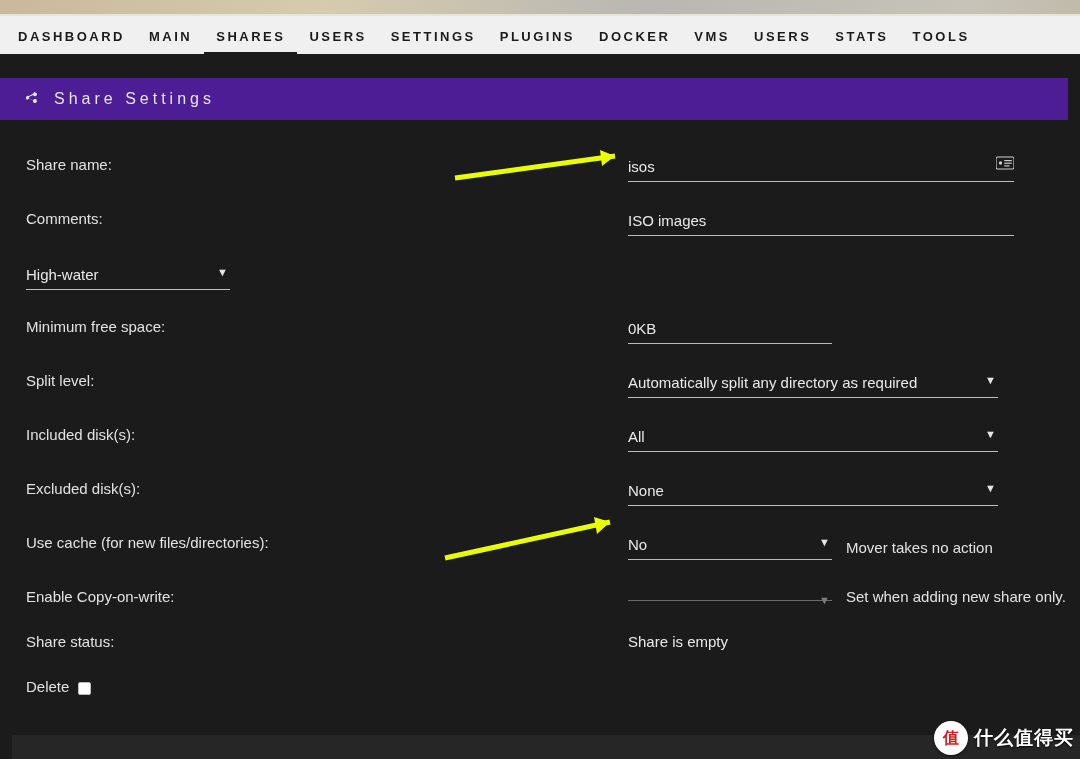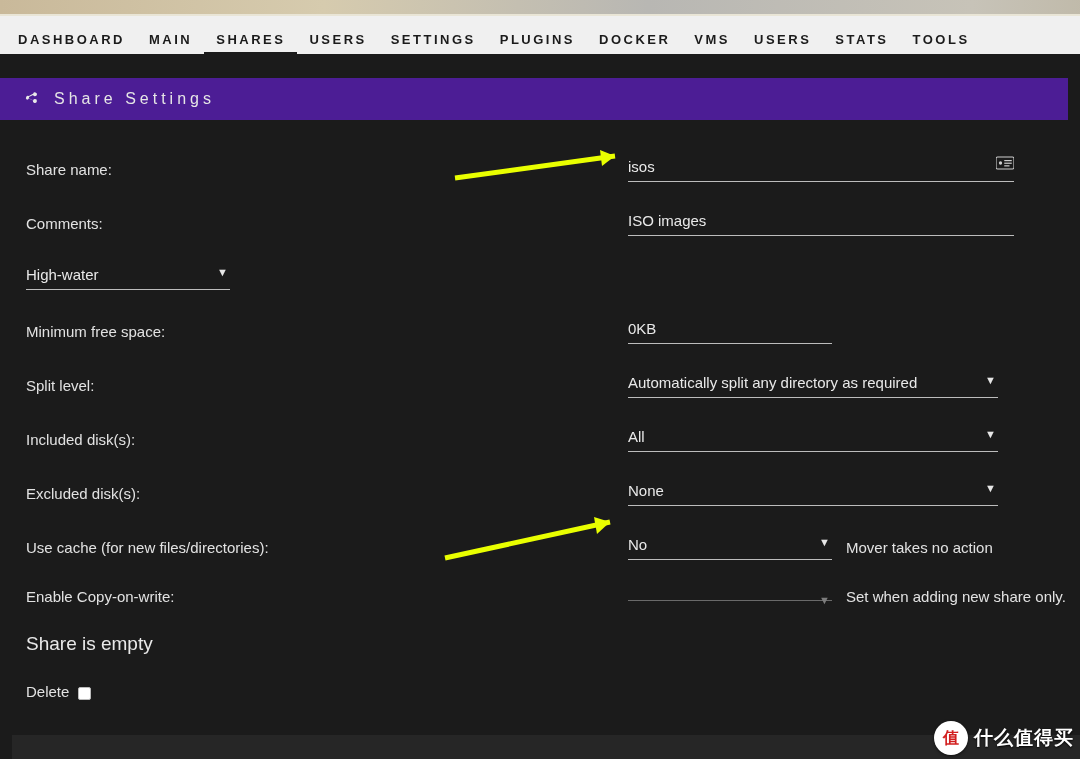--- a/index.html
+++ b/index.html
@@ -30,23 +30,23 @@
     align-items: center;
     padding: 0 6px;
     gap: 0;
   }
   .nav-item {
     font-family: "Arial", sans-serif;
     font-size: 13px;
     font-weight: 600;
     letter-spacing: 2.5px;
     color: #1b1b1b;
-    padding: 16px 12px;
+    padding: 8px 12px;
     height: 100%;
-    display: flex; align-items: flex-start;
+    display: flex; align-items: flex-end;
     border-bottom: 2px solid transparent;
     cursor: pointer;
     white-space: nowrap;
   }
   .nav-item.active { border-bottom-color: #1b1b1b; }
   
   .page {
     padding: 24px 0 0 0;
     background: #1b1b1b;
   }
@@ -71,21 +71,21 @@
     font-weight: 500;
     color: #e6e6e6;
   }
   
   .form {
     padding: 0 0 0 26px;
     position: relative;
   }
   .row {
     display: flex;
-    align-items: center;
+    align-items: flex-start;
     margin-bottom: 28px;
   }
   .row .label {
     width: 602px;
     color: #e2e2e2;
     font-size: 15px;
     flex-shrink: 0;
   }
   .row .control {
     display: flex; align-items: center; gap: 14px;
@@ -129,21 +129,21 @@
   }
   .usel.sm { width: 204px; }
   .usel.lg { width: 370px; }
   .usel.disabled { color:#7d7d7d; border-bottom-color:#6a6a6a; cursor:default;}
   .usel.disabled .caret{ color:#7d7d7d;}
   .note {
     color:#e2e2e2; font-size:15px;
     white-space: nowrap;
   }
   
-  .static { color:#e9e9e9; font-size:19px; }
+  .static { color:#e9e9e9; font-size:15px; }
   
   .chk {
     appearance:none; width:13px;height:13px;
     border:1px solid #bbb; background:#fff; border-radius:2px;
     vertical-align:middle; cursor:pointer;
   }
   
   .btns { display:flex; gap:18px; }
   .btn {
     background:transparent; border:1px solid #ff4500;
@@ -319,20 +319,21 @@
       <div class="label">Enable Copy-on-write:</div>
       <div class="control">
         <div class="usel sm disabled">
           <span class="caret">▼</span>
         </div>
         <span class="note">Set when adding new share only.</span>
       </div>
     </div>
 
     <div class="row">
+      <div class="label">Share status:</div>
       <div class="control">
         <span class="static">Share is empty</span>
       </div>
     </div>
 
     <div class="row" style="margin-bottom:0;">
       <div class="label">
         <span>Delete</span>
         <input type="checkbox" class="chk" style="">
       </div>

